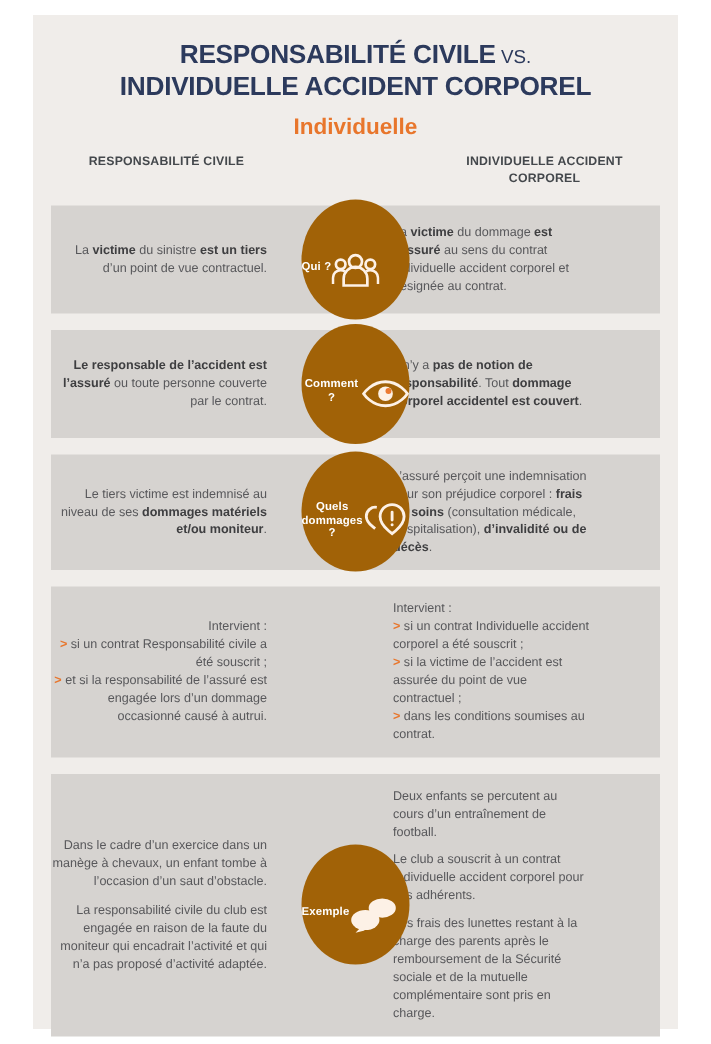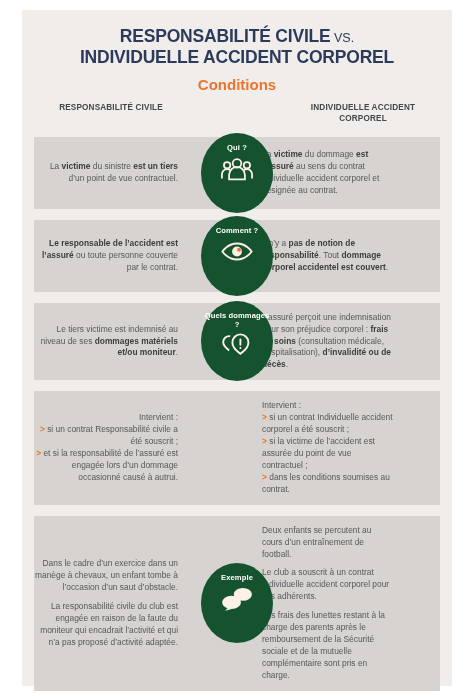--- a/index.html
+++ b/index.html
@@ -114,23 +114,22 @@
 
   
   .badge {
     position: absolute;
     left: 50%;
     top: 50%;
     transform: translate(-50%, -50%);
     width: 72px;
     height: 80px;
     border-radius: 50%;
-    background: #14532d;
+    background: #a16207;
     display: flex;
-    flex-direction: column;
     align-items: center;
     justify-content: flex-start;
     padding-top: 11px;
     z-index: 4;
   }
   .badge-label {
     color: #ffffff;
     font-size: 7.6px;
     font-weight: bold;
     line-height: 1.15;
@@ -156,21 +155,21 @@
 <body>
 
 <div id="page">
   <div class="card">
 
     <div class="header">
       <div class="title">
         <span>RESPONSABILITÉ CIVILE</span><span class="vs"> VS.</span><br>
         <span>INDIVIDUELLE ACCIDENT CORPOREL</span>
       </div>
-      <div class="subtitle">Conditions</div>
+      <div class="subtitle">Individuelle</div>
     </div>
 
     <div class="col-heads">
       <div class="col-head left">
         <span>RESPONSABILITÉ CIVILE</span>
       </div>
       <div class="col-head right">
         <span>INDIVIDUELLE ACCIDENT CORPOREL</span>
       </div>
     </div>

